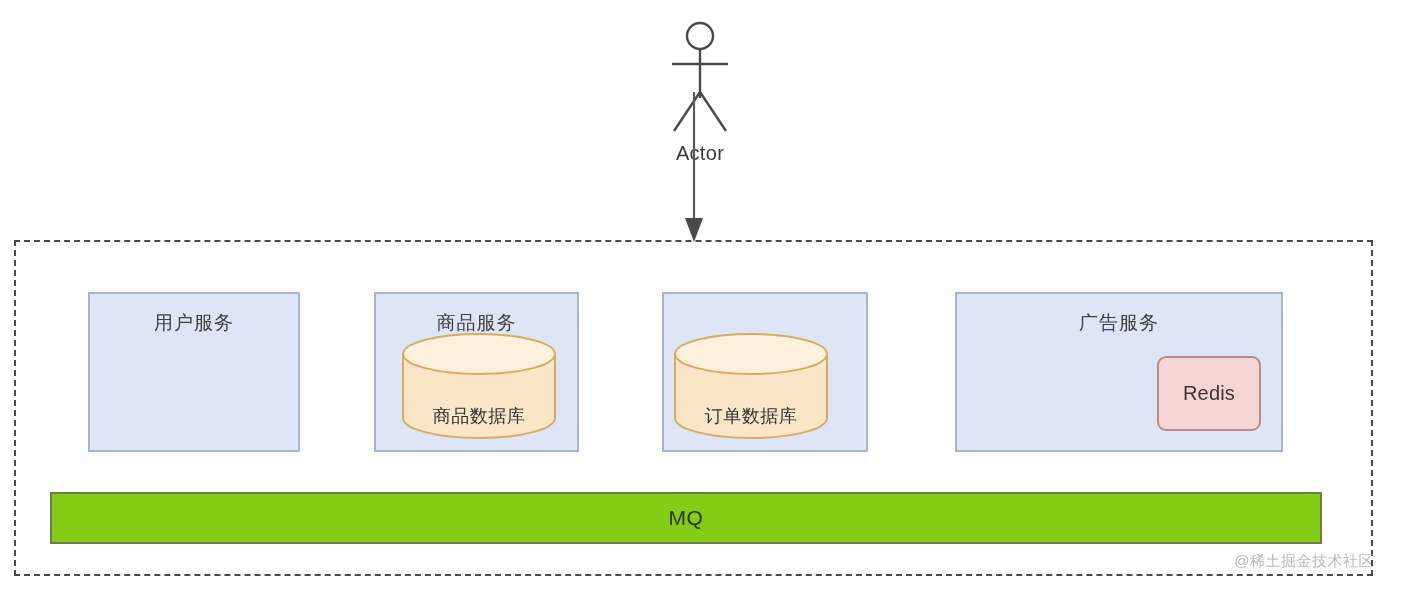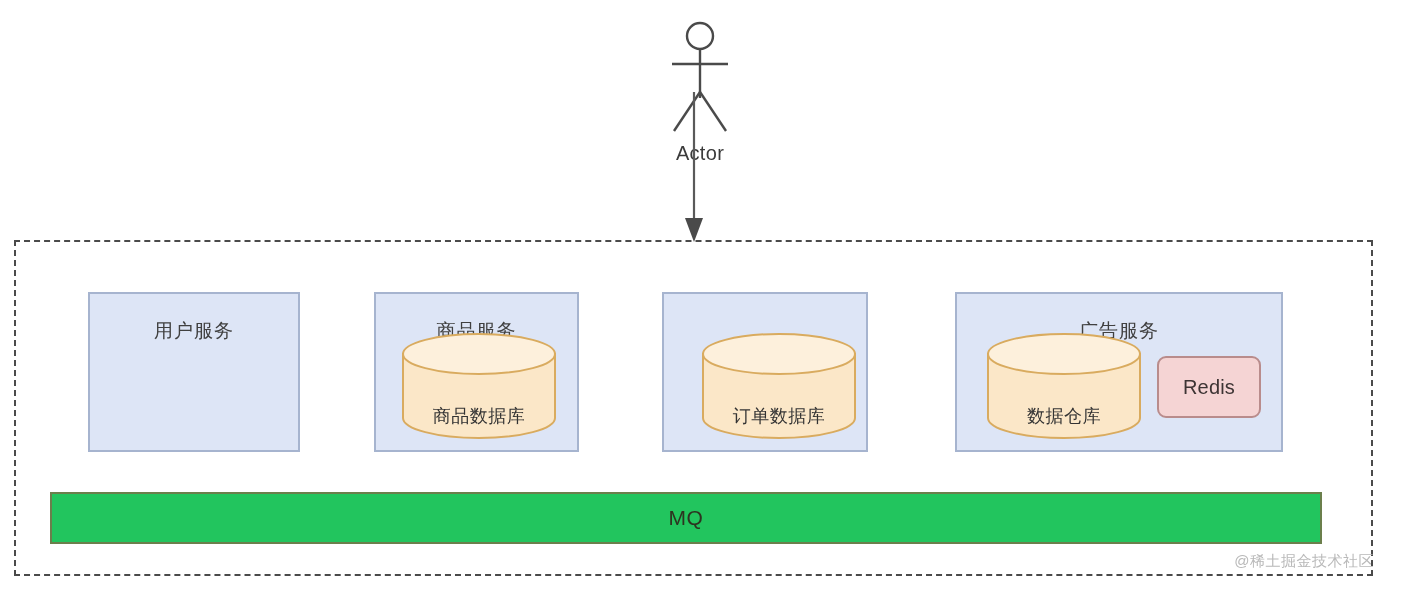--- a/index.html
+++ b/index.html
@@ -64,21 +64,21 @@
   .service-box {
     position: absolute;
     top: 292px;
     height: 160px;
     background: #dde5f6;
     border: 2px solid #a6b4cf;
     box-sizing: border-box;
   }
   .service-title {
     position: absolute;
-    top: 24px;
+    top: 16px;
     left: 0;
     width: 100%;
     text-align: center;
     font-size: 19px;
     color: #404040;
     letter-spacing: 1px;
     white-space: nowrap;
   }
 
   
@@ -97,21 +97,21 @@
     font-size: 18px;
     color: #333333;
     letter-spacing: 0.5px;
     white-space: nowrap;
   }
 
   
   .redis-box {
     position: absolute;
     width: 104px;
-    height: 62px;
+    height: 75px;
     background: #f5d4d4;
     border: 2px solid #b98c8c;
     border-radius: 9px;
     box-sizing: border-box;
     display: flex;
     align-items: center;
     justify-content: center;
   }
   .redis-label {
     font-size: 20px;
@@ -119,21 +119,21 @@
     letter-spacing: 0.2px;
   }
 
   
   .mq-bar {
     position: absolute;
     left: 50px;
     top: 492px;
     width: 1272px;
     height: 52px;
-    background: #22c55e;
+    background: #84cc16;
     border: 2px solid #6b7f4c;
     box-sizing: border-box;
     display: flex;
     align-items: center;
     justify-content: center;
   }
   .mq-label {
     font-size: 21px;
     color: #2d3320;
     letter-spacing: 0.5px;
@@ -183,38 +183,31 @@
     <div class="cylinder" style="left:24px; top:38px;">
       <svg class="cyl-svg" width="158" height="108" viewBox="0 0 158 108">
         <path d="M3,22 L3,86 A76,20 0 0,0 155,86 L155,22 Z" fill="#fbe7c8" stroke="#d9ab5f" stroke-width="2"></path>
         <ellipse cx="79" cy="22" rx="76" ry="20" fill="#fdf0dc" stroke="#d9ab5f" stroke-width="2"></ellipse>
       </svg>
       <div class="cyl-label">商品数据库</div>
     </div>
   </div>
 
   <div class="service-box" style="left:662px; width:206px;">
-    <div class="cylinder" style="left:36px; top:38px;font-family:Liberation Mono, monospace;">
+    <div class="cylinder" style="left:8px; top:38px;font-family:Liberation Mono, monospace;">
       <svg class="cyl-svg" width="158" height="108" viewBox="0 0 158 108">
         <path d="M3,22 L3,86 A76,20 0 0,0 155,86 L155,22 Z" fill="#fbe7c8" stroke="#d9ab5f" stroke-width="2"></path>
         <ellipse cx="79" cy="22" rx="76" ry="20" fill="#fdf0dc" stroke="#d9ab5f" stroke-width="2"></ellipse>
       </svg>
       <div class="cyl-label">订单数据库</div>
     </div>
   </div>
 
   <div class="service-box" style="left:955px; width:328px;text-decoration:underline;">
     <div class="service-title">广告服务</div>
-    <div class="cylinder" style="left:28px; top:38px;">
-      <svg class="cyl-svg" width="158" height="108" viewBox="0 0 158 108">
-        <path d="M3,22 L3,86 A76,20 0 0,0 155,86 L155,22 Z" fill="#fbe7c8" stroke="#d9ab5f" stroke-width="2"></path>
-        <ellipse cx="79" cy="22" rx="76" ry="20" fill="#fdf0dc" stroke="#d9ab5f" stroke-width="2"></ellipse>
-      </svg>
-      <div class="cyl-label">数据仓库</div>
-    </div>
     <div class="redis-box" style="left:200px; top:62px;">
       <span class="redis-label">Redis</span>
     </div>
   </div>
 
   <div class="mq-bar">
     <span class="mq-label">MQ</span>
   </div>
 
   <div class="watermark">@稀土掘金技术社区</div>

